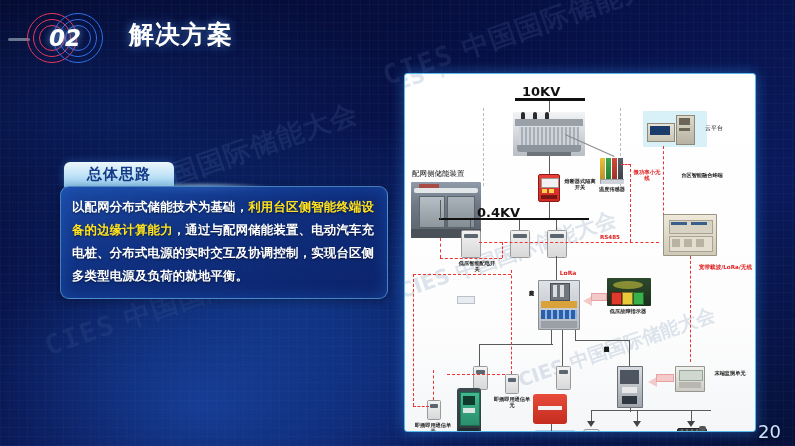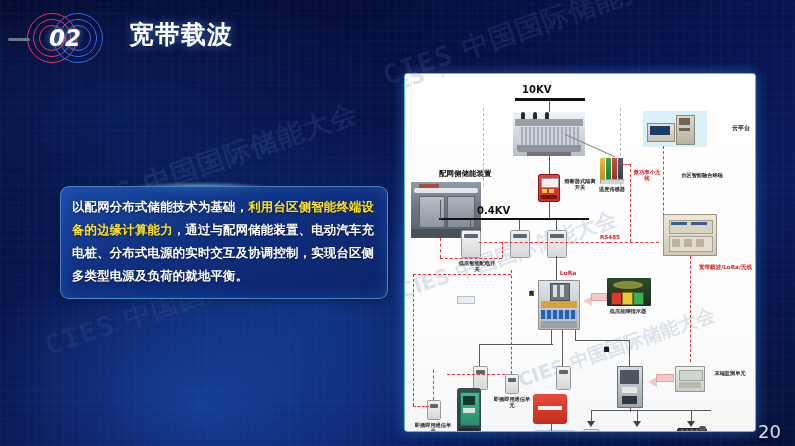--- a/index.html
+++ b/index.html
@@ -106,23 +106,23 @@
     box-shadow:0 0 14px rgba(60,160,255,.45);
     overflow:hidden;
   }
   .panel .pwm{
     position:absolute;white-space:nowrap;color:rgba(150,170,195,.30);
     font-weight:700;transform-origin:left top;pointer-events:none;user-select:none;
   }
 
   
   .lbl{position:absolute;font-size:5.2px;line-height:6.4px;color:#1a1a1a;font-weight:700;text-align:center;}
-  .lbl-b{position:absolute;font-size:7px;line-height:8px;color:#111;font-weight:700;margin-left:27px;}
+  .lbl-b{position:absolute;font-size:7px;line-height:8px;color:#111;font-weight:400;}
   .lbl-r{position:absolute;font-size:5.2px;line-height:6.4px;color:#e02020;font-weight:700;text-align:center;}
-  .lbl-v{position:absolute;font-size:10px;color:#111;font-weight:700;font-family:"DejaVu Sans","Liberation Sans",sans-serif;}
+  .lbl-v{position:absolute;font-size:13px;color:#111;font-weight:700;font-family:"DejaVu Sans","Liberation Sans",sans-serif;}
   .wire{position:absolute;background:#5a5a5a;}
   .wireh{height:1.2px;}
   .wirev{width:1.2px;}
   .bus{position:absolute;height:3px;background:#111;}
   .dash-v{position:absolute;width:0;border-left:1.3px dashed #e33;}
   .dash-h{position:absolute;height:0;border-top:1.3px dashed #e33;}
   .dash-g{position:absolute;border-left:1px dashed #bbb;}
 
   .img{position:absolute;border-radius:1px;overflow:hidden;}
   .meter{position:absolute;background:linear-gradient(180deg,#f2f2f2,#d8d8d8);border:1px solid #9a9a9a;border-radius:1.5px;}
@@ -160,22 +160,25 @@
   <div class="badge">
     <div class="ring red" style="left:4px;top:3px;width:50px;height:50px;"></div>
     <div class="ring red" style="left:10px;top:9px;width:38px;height:38px;"></div>
     <div class="ring red" style="left:16px;top:15px;width:26px;height:26px;"></div>
     <div class="ring blue" style="left:30px;top:3px;width:50px;height:50px;"></div>
     <div class="ring blue" style="left:36px;top:9px;width:38px;height:38px;"></div>
     <div class="ring blue" style="left:42px;top:15px;width:26px;height:26px;"></div>
     <div class="badge-num" style="left:-6px;">02</div>
   </div>
 
-  <div class="hdr-title">宽带载波</div>
-
+  <div class="hdr-title">解决方案</div>
+
+  <div class="tab">
+    <span>总体思路</span>
+  </div>
   <div class="callout-sheen"></div>
   <div class="callout">
     <div class="body-txt">
       <span>以配网分布式储能技术为基础，</span><span class="hl">利用台区侧智能终端设备的边缘计算能力</span><span>，通过与配网储能装置、电动汽车充电桩、分布式电源的实时交互及协调控制，实现台区侧多类型电源及负荷的就地平衡。</span>
     </div>
   </div>
 
   <div class="panel">
 
     <div class="pwm" style="left:-35px;top:4px;transform:rotate(-19deg);font-size:21px;">

